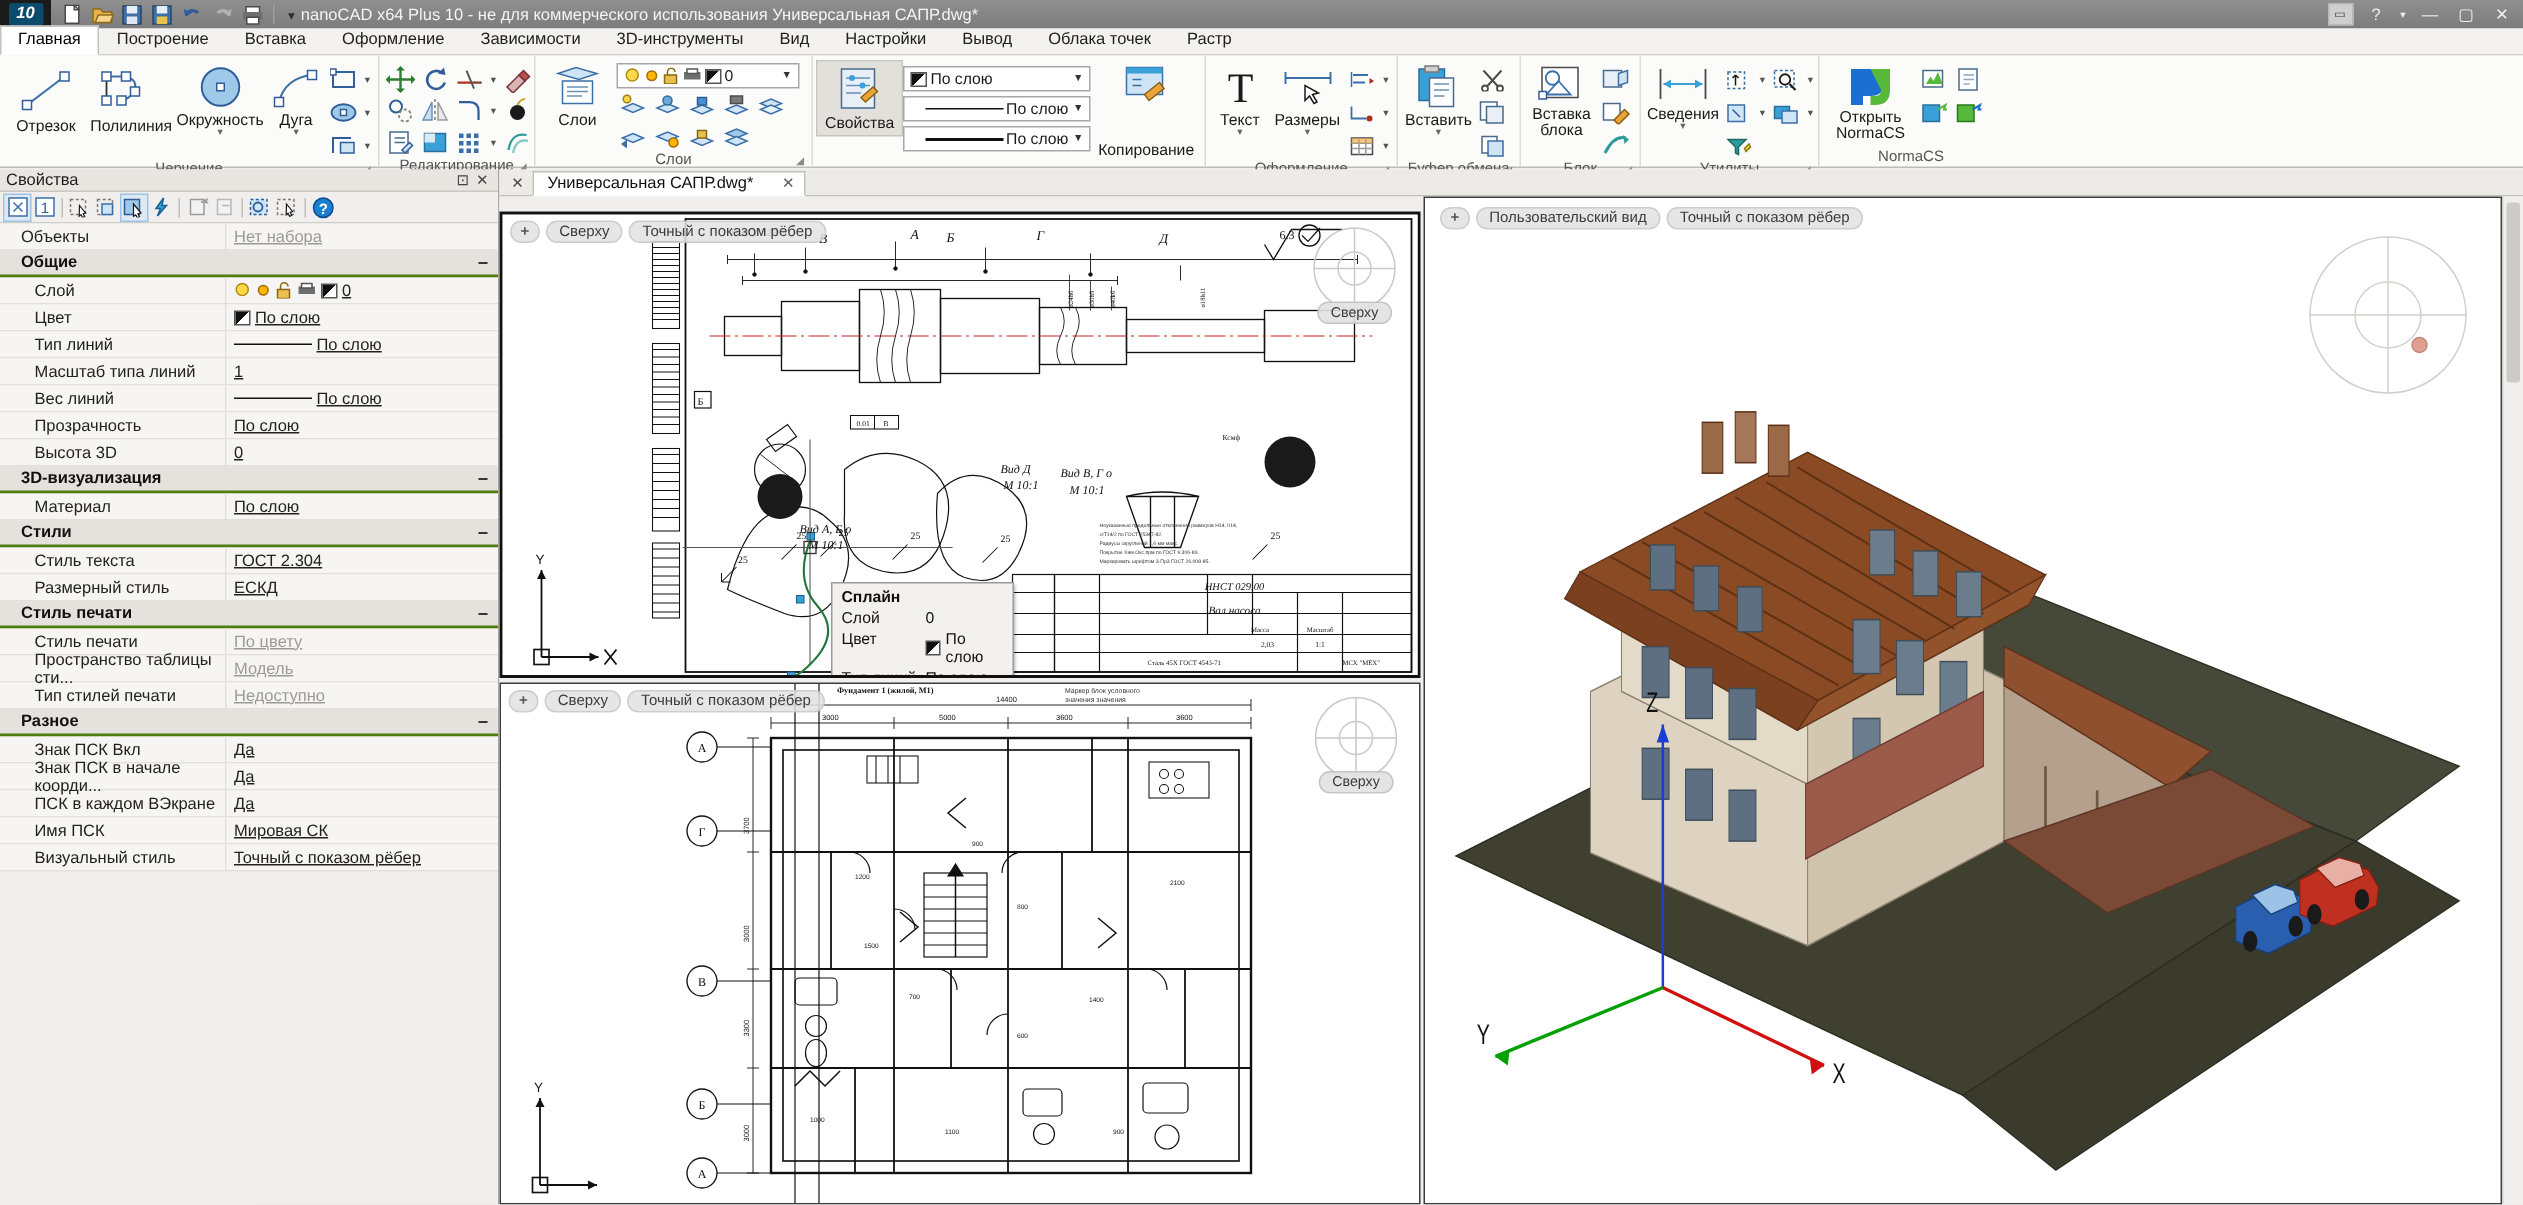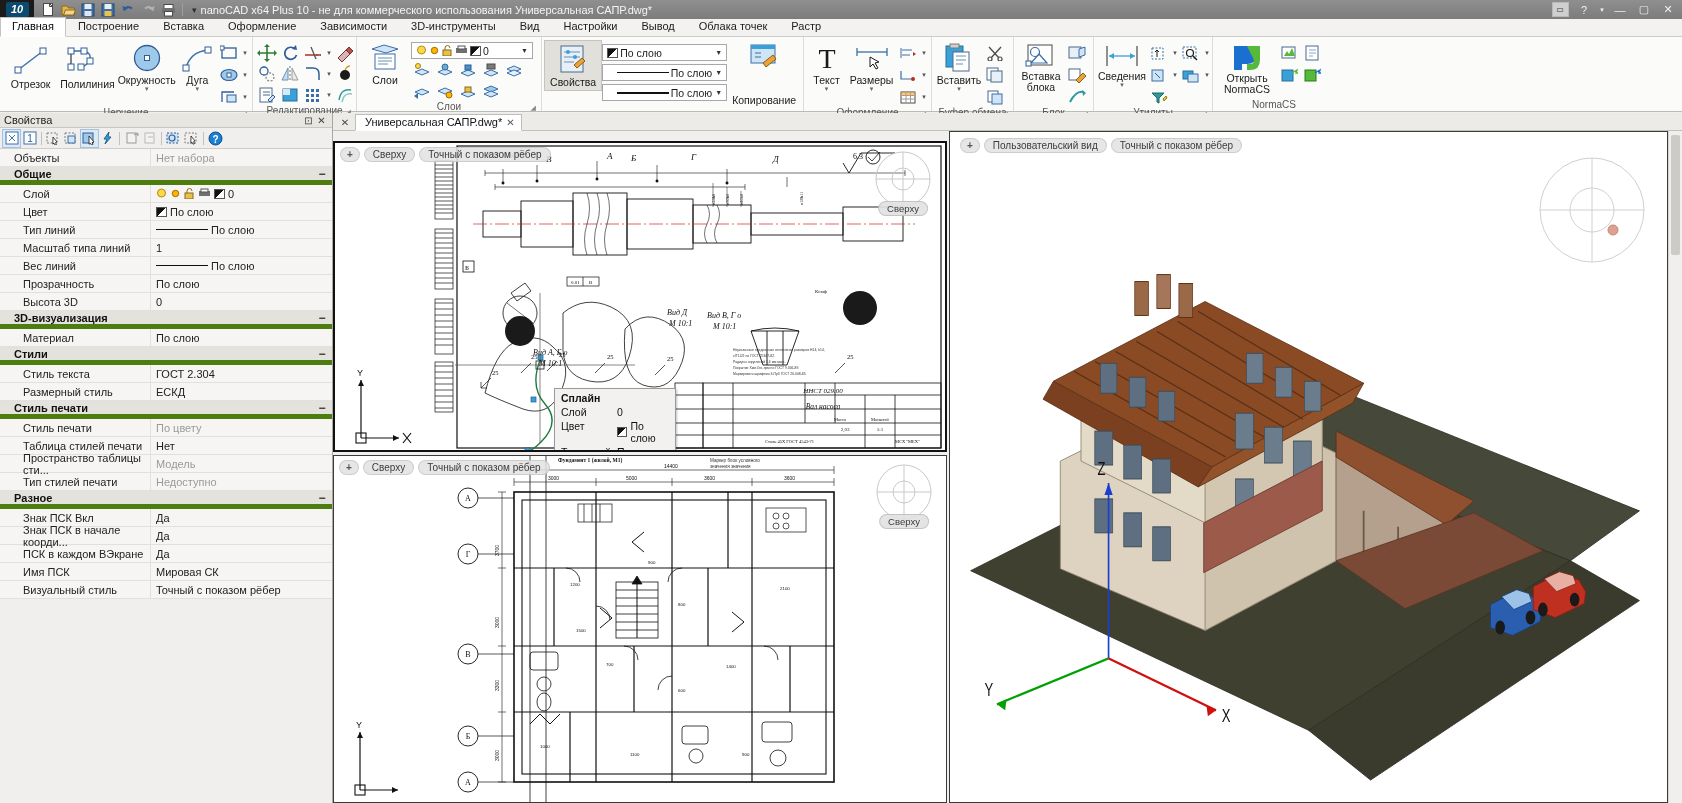--- a/index.html
+++ b/index.html
@@ -132,40 +132,40 @@
   }
   .ptool-sep { width:1px; height:13px; background:#c2c0bb; margin:0 2px; }
   .props-list { flex:1; overflow:hidden; background:#f0efed; }
   .prow {
     display:flex; height:18px; align-items:center;
     border-bottom:1px solid #e2e0db; background:#f6f5f3;
   }
   .prow .k { width:150px; padding-left:23px; color:#222; font-size:11px; }
   .prow .v { flex:1; padding-left:5px; color:#222; font-size:11px;
              border-left:1px solid #e2e0db; height:18px; line-height:18px;
-             display:flex; align-items:center; gap:3px; }
+             display:flex; align-items:center; gap:3px;text-decoration:underline; }
   .prow .v.dim { color:#9a9a9a; }
   .prow.nosel .k { padding-left:14px; }
   .prow.nosel .v { color:#9a9a9a; }
   .pgroup {
     display:flex; height:18px; align-items:center; background:#e4e2dd;
-    border-bottom:5px solid #4d7c0f; font-weight:bold; font-size:11px; color:#111;
+    border-bottom:2px solid #4d7c0f; font-weight:bold; font-size:11px; color:#111;
   }
   .pgroup .gk { flex:1; padding-left:14px; }
   .pgroup .gx { width:20px; text-align:center; color:#333; font-size:12px; }
 
   
   .work { position:absolute; left:333px; top:113px; right:0; bottom:0; background:#f0efed; }
   .doctabs {
     height:18px; background:#edebe7; display:flex; align-items:flex-end;
     padding-left:2px; border-bottom:1px solid #c2c0bb;
   }
   .doctabs .closeall { width:20px; text-align:center; font-size:10px; color:#4a4a4a; padding-bottom:2px; }
   .dtab {
-    display:flex; align-items:center; gap:4px; background:#fff;
+    display:flex; align-items:center; gap:19px; background:#fff;
     border:1px solid #bfbdb8; border-bottom:1px solid #fff; margin-bottom:-1px;
     padding:1px 6px 2px 9px; font-size:11px; color:#111;
   }
   .dtab .x { font-size:10px; color:#5a5a5a; }
 
   .canvas { position:absolute; left:0; top:18px; right:0; bottom:0; background:#f0efed; }
 
   .vp { position:absolute; background:#fff; border:1px solid #3b3b3b; overflow:hidden; }
   .vp.active { border:2px solid #111; }
   .vp-labels {
@@ -1037,24 +1037,20 @@
 
       <div class="pgroup">
         <div class="gk">Стиль печати</div>
         <div class="gx">−</div>
       </div>
       <div class="prow">
         <div class="k">Стиль печати</div>
         <div class="v dim">По цвету</div>
       </div>
       <div class="prow">
-        <div class="k">Таблица стилей печати</div>
-        <div class="v">Нет</div>
-      </div>
-      <div class="prow">
         <div class="k">Пространство таблицы сти...</div>
         <div class="v dim">Модель</div>
       </div>
       <div class="prow">
         <div class="k">Тип стилей печати</div>
         <div class="v dim">Недоступно</div>
       </div>
 
       <div class="pgroup">
         <div class="gk">Разное</div>

